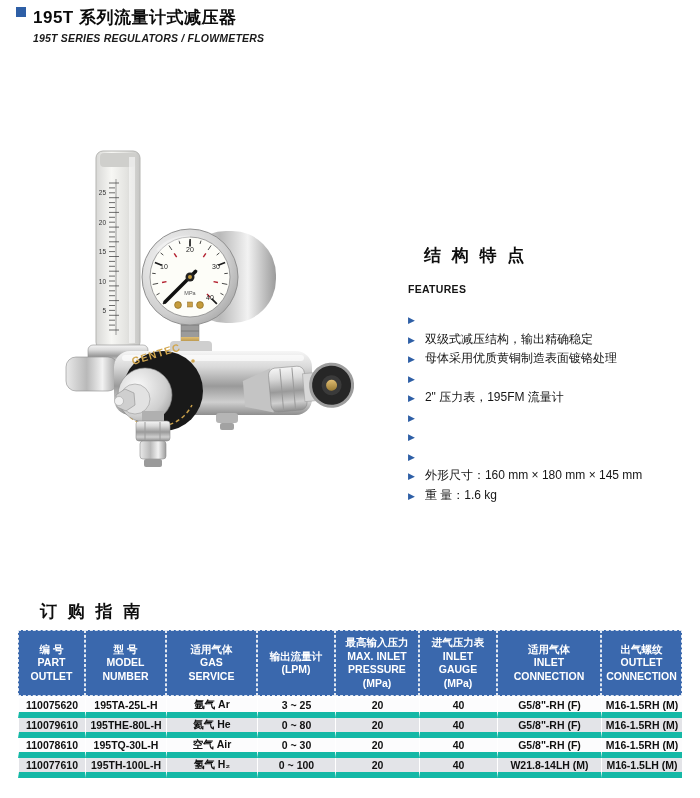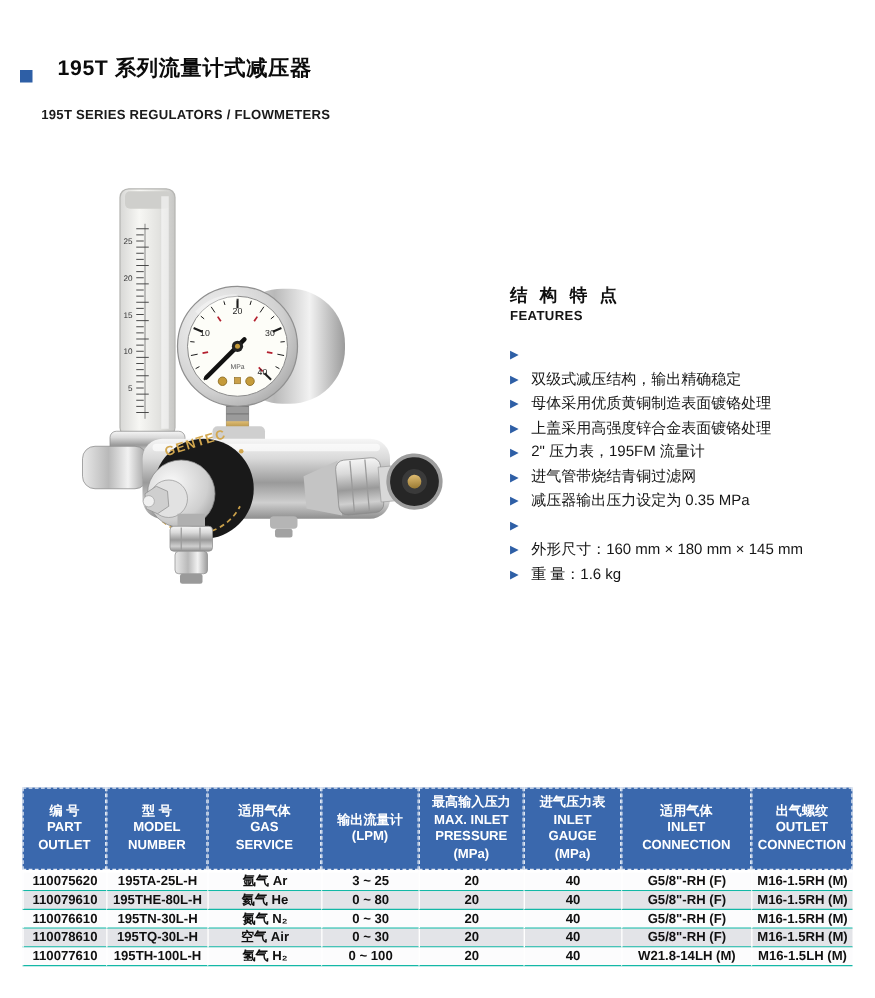--- a/index.html
+++ b/index.html
@@ -3,48 +3,48 @@
 <meta charset="utf-8">
 <style>
   :root { --accent:#2e5fa6; --hdr:#3a68ad; --rowAlt:#e3e4e8; }
   * { box-sizing:border-box; }
   html,body { margin:0; padding:0; background:#fff; }
   .page { position:relative; width:700px; height:798px; background:#fff; overflow:hidden;
           font-family:"Liberation Sans","DejaVu Sans",sans-serif; color:#111; }
 
   
   .doc-header { position:absolute; left:16px; top:6px; }
-  .title-row { display:flex; align-items:flex-end; gap:20px;margin-top:37px; }
+  .title-row { display:flex; align-items:flex-start; gap:7px; }
   .sq { width:10px; height:10px; background:var(--accent); flex:0 0 auto; margin-top:1px; }
   .title-row h1 { margin:0; font-size:17px; font-weight:bold; color:#0b0b0b; letter-spacing:.5px; }
-  .subtitle { margin:20px 0 0 17px; font-size:10.5px; font-weight:bold; color:#1a1a1a; letter-spacing:.2px; }
+  .subtitle { margin:3px 0 0 17px; font-size:10.5px; font-weight:bold; color:#1a1a1a; letter-spacing:.2px;font-style:italic; }
 
   
   .product-svg { position:absolute; left:30px; top:95px; width:330px; height:390px; }
   .product-svg text { font-family:"Liberation Sans","DejaVu Sans",sans-serif; }
 
   
   .features { position:absolute; left:408px; top:228px; width:286px; }
-  .sec-zh { margin:0; font-size:14px; font-weight:bold; color:#0e0e0e; letter-spacing:3px; }
+  .sec-zh { margin:16px; font-size:17px; font-weight:bold; color:#0e0e0e; letter-spacing:3px; }
   .sec-en { font-size:10.5px; font-weight:bold; color:#141414; margin-top:1px; letter-spacing:.3px; }
   .feature-list { list-style:none; margin:15px 0 0 0; padding:0; }
   .feature-list li { display:flex; gap:10px; font-size:12px; line-height:19.5px; color:#161616; align-items:flex-start; }
   .tri { color:var(--accent); font-size:9px; line-height:19.5px; flex:0 0 auto; transform:translateY(.5px); }
   .feature-text { white-space:pre-line; }
 
   
   .ordering-head { position:absolute; left:24px; top:584px; }
 
   .spec-table { position:absolute; left:18px; top:630px; width:664px;
                 border-collapse:separate; border-spacing:0; table-layout:fixed; }
   .spec-table thead th { background:var(--hdr); color:#fff; font-size:10.5px; font-weight:bold;
                 line-height:13.5px; padding:5px 1px; white-space:pre-line; text-align:center;
                 vertical-align:middle; border:1px dashed rgba(255,255,255,.85); }
   .spec-table tbody td { font-size:10.5px; font-weight:bold; color:#101010; text-align:center;
-                height:14px; background:#fcfcfd; border-left:1px solid #fff; border-bottom:1px solid #14b8a6;
+                height:14px; background:#fcfcfd; border-left:1px solid #fff; border-bottom:6px solid #14b8a6;
                 padding:0 1px; white-space:nowrap; overflow:hidden; }
   .spec-table tbody tr:first-child td { border-top:2px solid #fff; }
   .spec-table tbody tr:nth-child(even) td { background:var(--rowAlt); }
 </style>
 </head>
 <body>
 
 <div class="page">
 
   <div class="doc-header">
@@ -239,54 +239,55 @@
       <span class="feature-text">双级式减压结构，输出精确稳定</span>
     </li>
 
     <li>
       <span class="tri">▶</span>
       <span class="feature-text">母体采用优质黄铜制造表面镀铬处理</span>
     </li>
 
     <li>
       <span class="tri">▶</span>
-      <span class="feature-text">上盖采用高强度锌合金表面镀铬处理</span>
     </li>
 
     <li>
       <span class="tri">▶</span>
       <span class="feature-text">2" 压力表，195FM 流量计</span>
     </li>
 
     <li>
       <span class="tri">▶</span>
-      <span class="feature-text">进气管带烧结青铜过滤网</span>
-    </li>
-
-    <li>
-      <span class="tri">▶</span>
-      <span class="feature-text">减压器输出压力设定为 0.35 MPa</span>
+    </li>
+
+    <li>
+      <span class="tri">▶</span>
     </li>
 
     <li>
       <span class="tri">▶</span>
     </li>
 
     <li>
       <span class="tri">▶</span>
       <span class="feature-text">外形尺寸：160 mm × 180 mm × 145 mm</span>
     </li>
 
     <li>
       <span class="tri">▶</span>
       <span class="feature-text">重 量：1.6 kg</span>
     </li>
   </ul>
   </section>
 
+  <section class="ordering-head">
+    <h2 class="sec-zh">订 购 指 南</h2>
+    <div class="sec-en">ORDERING INFORMATION</div>
+  </section>
 
   <table class="spec-table">
     <colgroup>
       <col style="width:67px">
         <col style="width:81px">
         <col style="width:91px">
         <col style="width:78px">
       <col style="width:84px">
         <col style="width:78px">
         <col style="width:104px">
@@ -336,30 +337,20 @@
           <td>110079610</td>
           <td>195THE-80L-H</td>
           <td>氦气 He</td>
           <td>0 ~ 80</td>
           <td>20</td>
           <td>40</td>
           <td>G5/8"-RH (F)</td>
           <td>M16-1.5RH (M)</td>
         </tr>
         <tr>
-          <td>110076610</td>
-          <td>195TN-30L-H</td>
-          <td>氮气 N₂</td>
-          <td>0 ~ 30</td>
-          <td>20</td>
-          <td>40</td>
-          <td>G5/8"-RH (F)</td>
-          <td>M16-1.5RH (M)</td>
-        </tr>
-        <tr>
           <td>110078610</td>
           <td>195TQ-30L-H</td>
           <td>空气 Air</td>
           <td>0 ~ 30</td>
           <td>20</td>
           <td>40</td>
           <td>G5/8"-RH (F)</td>
           <td>M16-1.5RH (M)</td>
         </tr>
         <tr>

